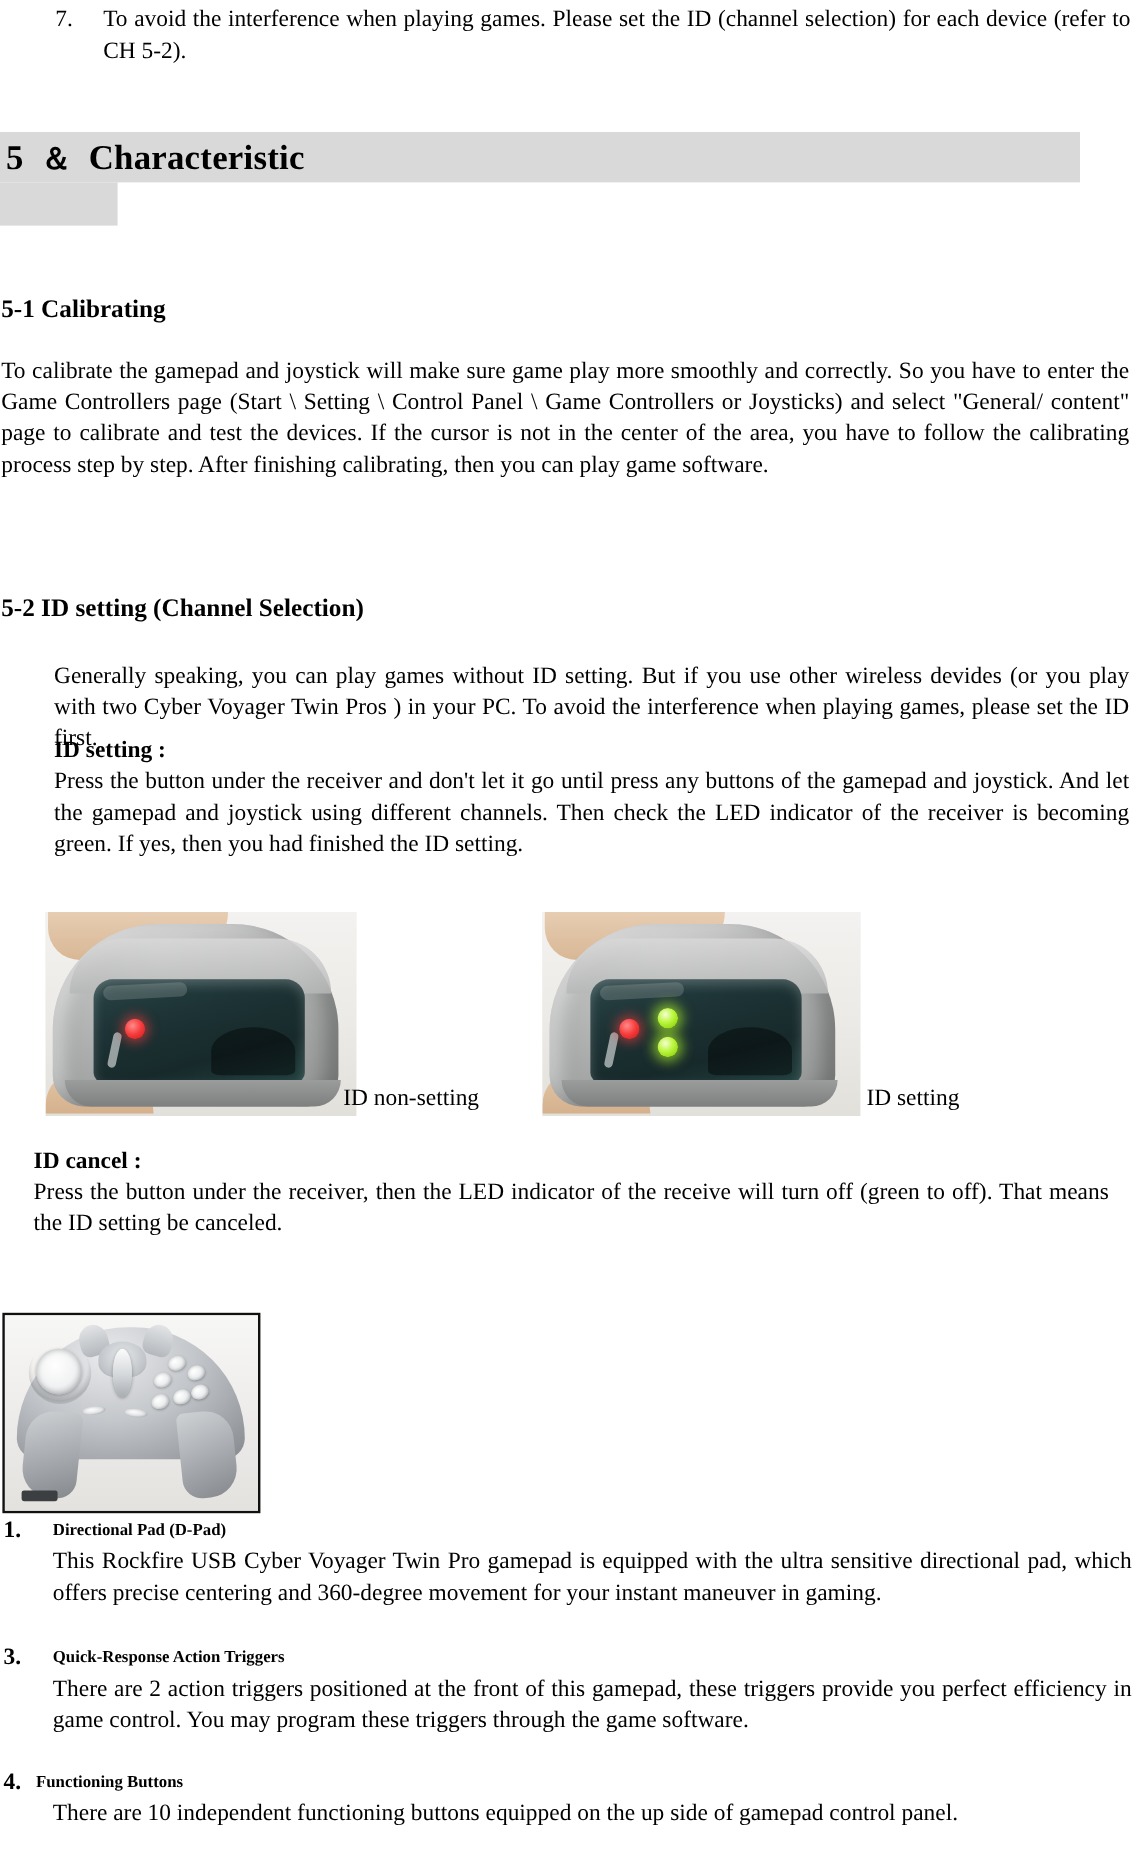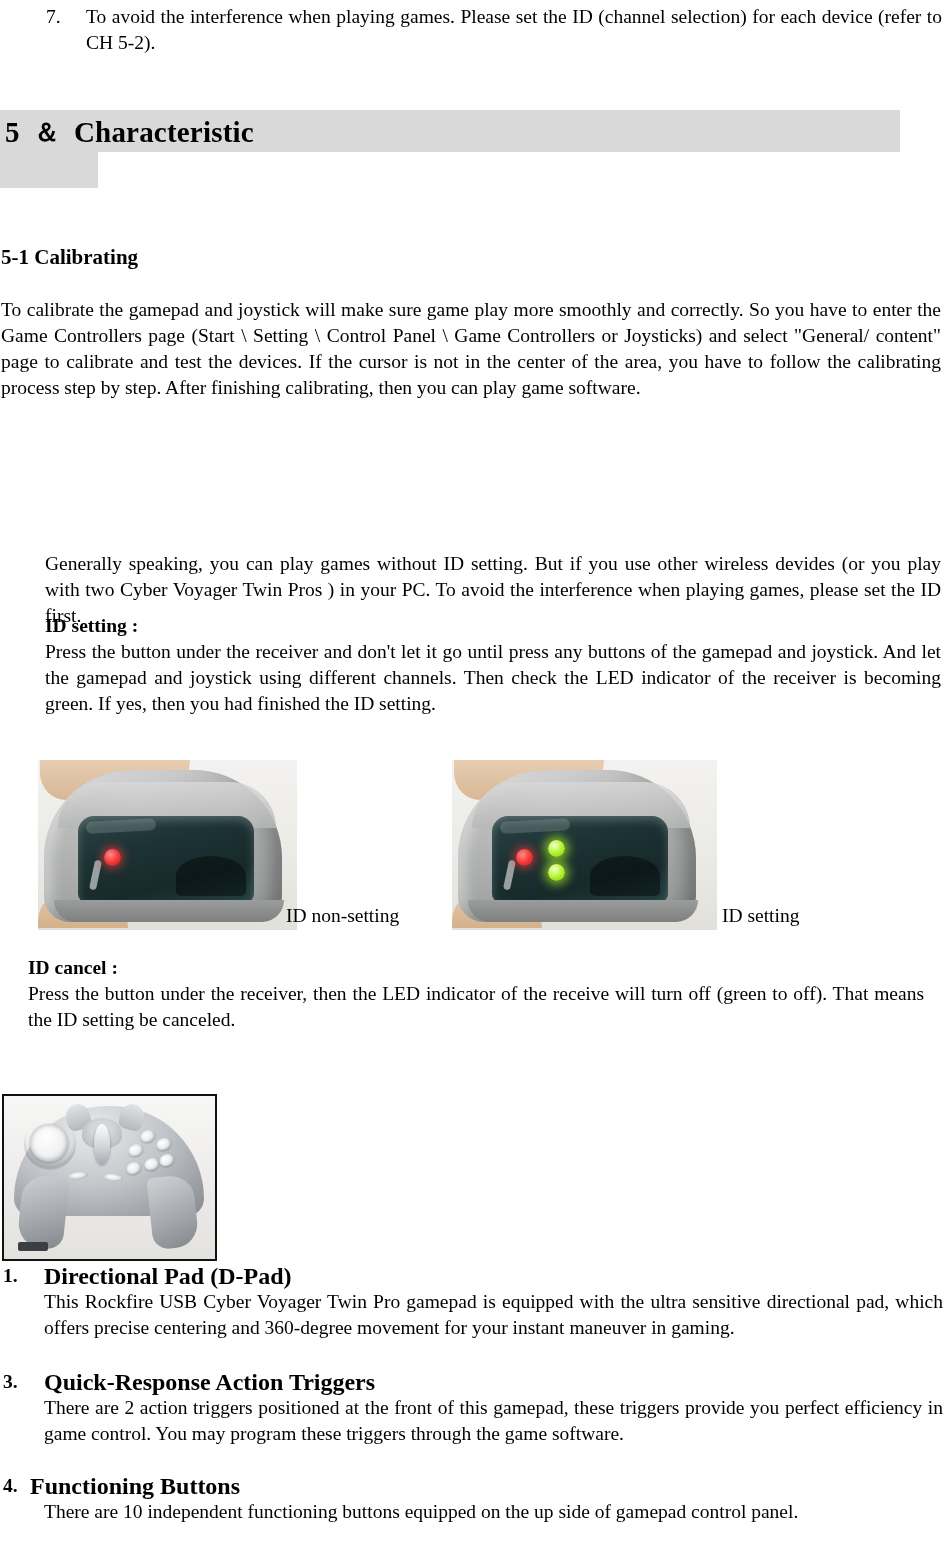--- a/index.html
+++ b/index.html
@@ -361,21 +361,21 @@
   .feat .fnum {
     position: absolute;
     left: 0;
     top: 0;
     font-size: 19.5px;
     line-height: 26px;
     font-weight: bold;
   }
   .feat .ftitle {
     margin-left: 41px;
-    font-size: 24px;
+    font-size: 14px;
     line-height: 26px;
     font-weight: bold;
   }
   .feat .fbody {
     margin-left: 41px;
     font-size: 19.5px;
     line-height: 26px;
     text-align: justify;
   }
   #feat1 { left: 3px; top: 1263px; }
@@ -398,20 +398,21 @@
   <div class="banner-stub"></div>
   <div class="banner-text">
     <span class="bnum">5</span>
     <span class="bamp">＆</span>
     <span class="bchar">Characteristic</span>
   </div>
 
   <div class="h-sec" id="h51">5-1 Calibrating</div>
   <div class="blk para" id="p51">To calibrate the gamepad and joystick will make sure game play more smoothly and correctly. So you have to enter the Game Controllers page (Start \ Setting \ Control Panel \ Game Controllers or Joysticks) and select "General/ content" page to calibrate and test the devices. If the cursor is not in the center of the area, you have to follow the calibrating process step by step. After finishing calibrating, then you can play game software.</div>
 
+  <div class="h-sec" id="h52">5-2 ID setting (Channel Selection)</div>
 
   <div class="blk para" id="p52a">
     <span class="b">Generally speaking, you can play games without ID setting.</span><span> But if you use other wireless devides (or you play with two </span><span class="b">Cyber Voyager Twin Pros</span><span> ) in your PC. To avoid the interference when playing games, please set the ID first.</span>
   </div>
 
   <div class="blk" id="p52b">
     <div class="sub-label">ID setting :</div>
     <div class="para">Press the button under the receiver and don't let it go until press any buttons of the gamepad and joystick. And let the gamepad and joystick using different channels. Then check the LED indicator of the receiver is becoming green. If yes, then you had finished the ID setting.</div>
   </div>
 

